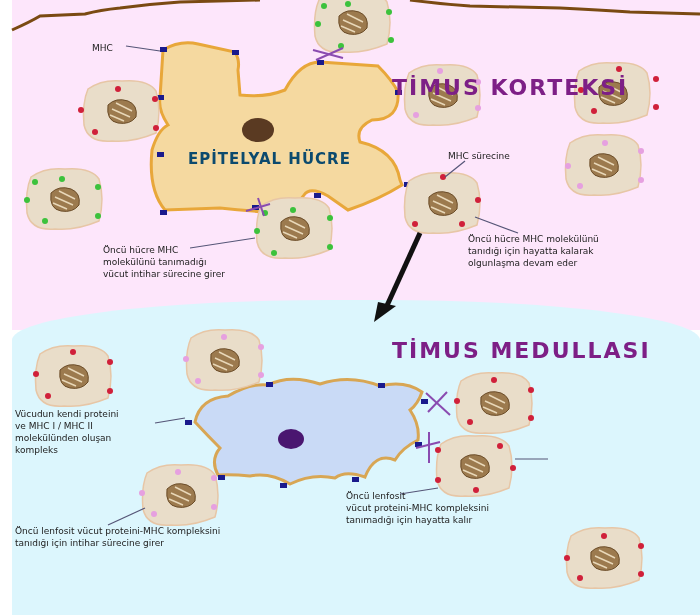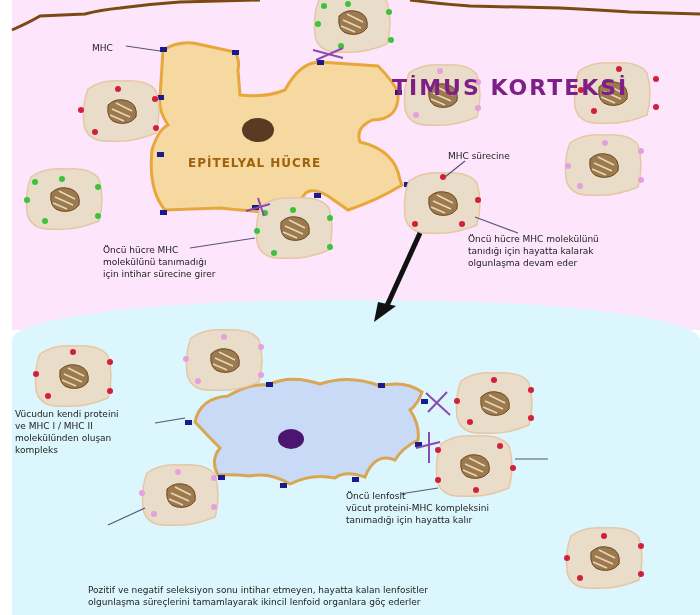--- a/index.html
+++ b/index.html
@@ -4,21 +4,21 @@
 <style>
   html, body { margin:0; padding:0; }
   body { width:700px; height:615px; position:relative; overflow:hidden; background:#ffffff; font-family:"DejaVu Sans", sans-serif; }
   #stage { position:absolute; left:0; top:0; width:700px; height:615px; }
   .cortex-bg { position:absolute; left:12px; top:0; width:688px; height:330px; background:#fde6fb; }
   .medulla-bg { position:absolute; left:12px; top:300px; width:688px; height:315px; background:#dcf6fd; border-top-left-radius:320px 40px; border-top-right-radius:320px 40px; }
   svg { position:absolute; left:0; top:0; }
   .title { position:absolute; font-family:"DejaVu Sans", sans-serif; font-weight:bold; color:#7d1f86; letter-spacing:2px; white-space:nowrap; }
   .title-cortex { left:392px; top:42px; font-size:22px;margin-top:33px; }
   .title-medulla { left:392px; top:338px; font-size:22px; }
-  .epi-label { position:absolute; left:188px; top:156px; font-size:12px; font-weight:bold; color:#a16207; letter-spacing:1px; white-space:nowrap; }
+  .epi-label { position:absolute; left:188px; top:150px; font-size:15px; font-weight:bold; color:#0c4a6e; letter-spacing:1px; white-space:nowrap; }
   .note { position:absolute; font-size:9px; font-weight:normal; color:#222; line-height:12px; white-space:pre; }
   .mhc-label { left:92px; top:42px; }
   .mhc-rec { left:448px; top:150px; }
   .n-cortex-left { left:103px; top:244px; }
   .n-cortex-right { left:468px; top:233px; }
   .n-self { left:15px; top:408px; }
   .n-positive { left:555px; top:446px; }
   .n-survive { left:346px; top:490px; }
   .n-suicide { left:15px; top:525px; }
   .n-bottom { left:88px; top:584px; }
@@ -246,32 +246,33 @@
 
     <g stroke="#555577" stroke-width="1.2" fill="none">
       <line x1="155" y1="423" x2="185" y2="418"></line>
       <line x1="515" y1="459" x2="548" y2="459"></line>
       <line x1="400" y1="494" x2="438" y2="488"></line>
       <line x1="108" y1="525" x2="145" y2="508"></line>
     </g>
   </svg>
 
   <div class="title title-cortex">TİMUS KORTEKSİ</div>
+  <div class="title title-medulla">TİMUS MEDULLASI</div>
   <div class="epi-label">EPİTELYAL HÜCRE</div>
 
   <div class="note mhc-label">MHC</div>
   <div class="note mhc-rec">MHC sürecine</div>
   <div class="note n-cortex-left">Öncü hücre MHC
 molekülünü tanımadığı
-için intihar sürecine girer</div>
+vücut intihar sürecine girer</div>
   <div class="note n-self">Vücudun kendi proteini
 ve MHC I / MHC II
 molekülünden oluşan
 kompleks</div>
   <div class="note n-cortex-right">Öncü hücre MHC molekülünü
 tanıdığı için hayatta kalarak
 olgunlaşma devam eder</div>
   <div class="note n-survive">Öncü lenfosit
 vücut proteini-MHC kompleksini
 tanımadığı için hayatta kalır</div>
-  <div class="note n-bottom">Pozitif ve negatif seleksiyon sonu intihar etmeyen, hayatta kalan lenfositler
-olgunlaşma süreçlerini tamamlayarak ikincil lenfoid organlara göç ederler</div>
+  <div class="note n-suicide">Öncü lenfosit vücut proteini-MHC kompleksini
+tanıdığı için intihar sürecine girer</div>
 </div>
 
 </body></html>

